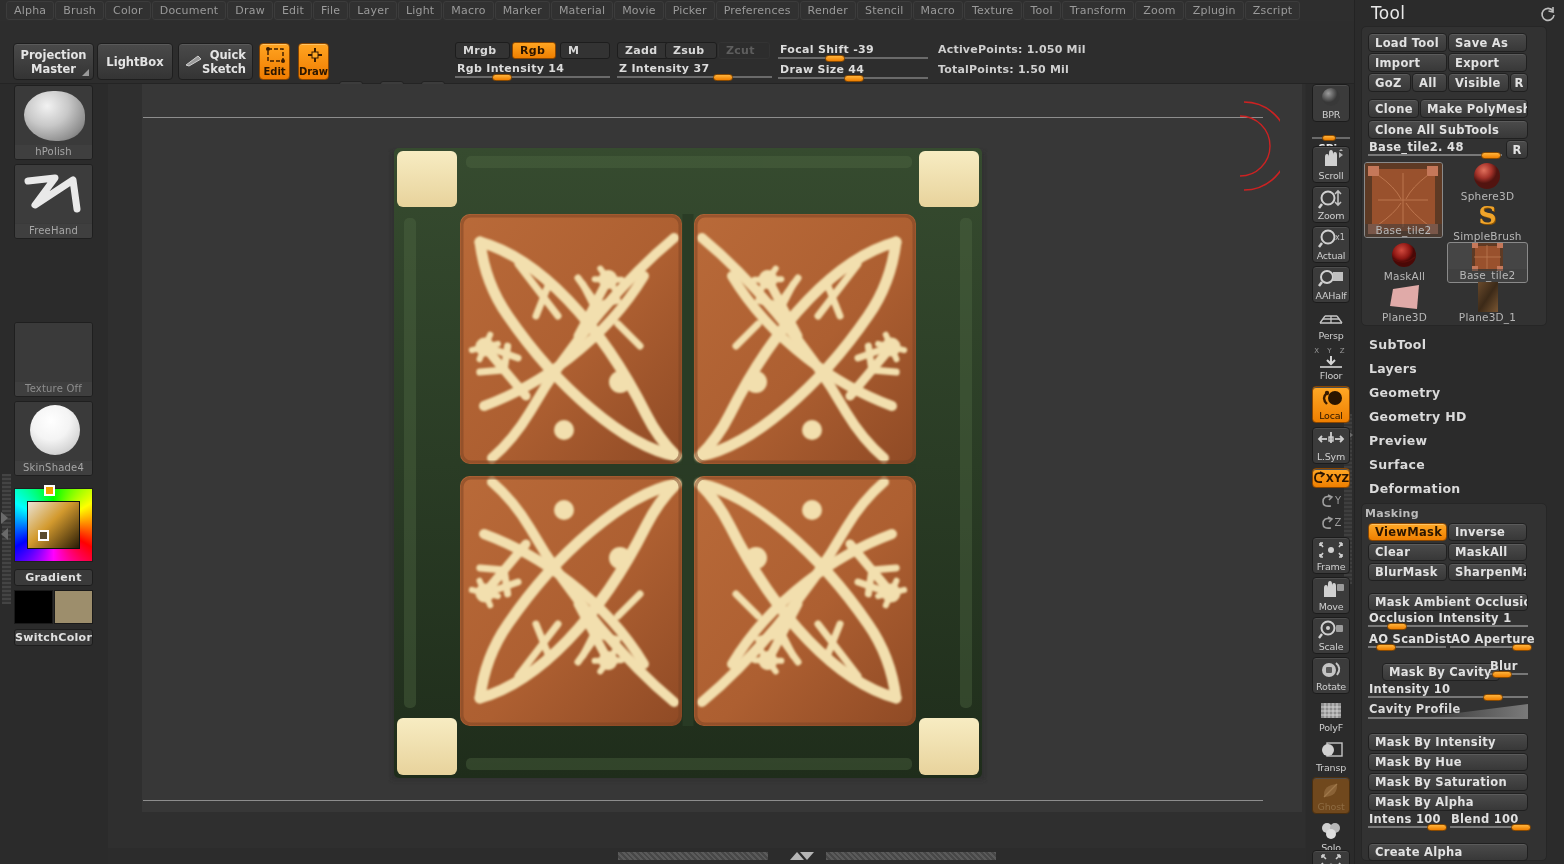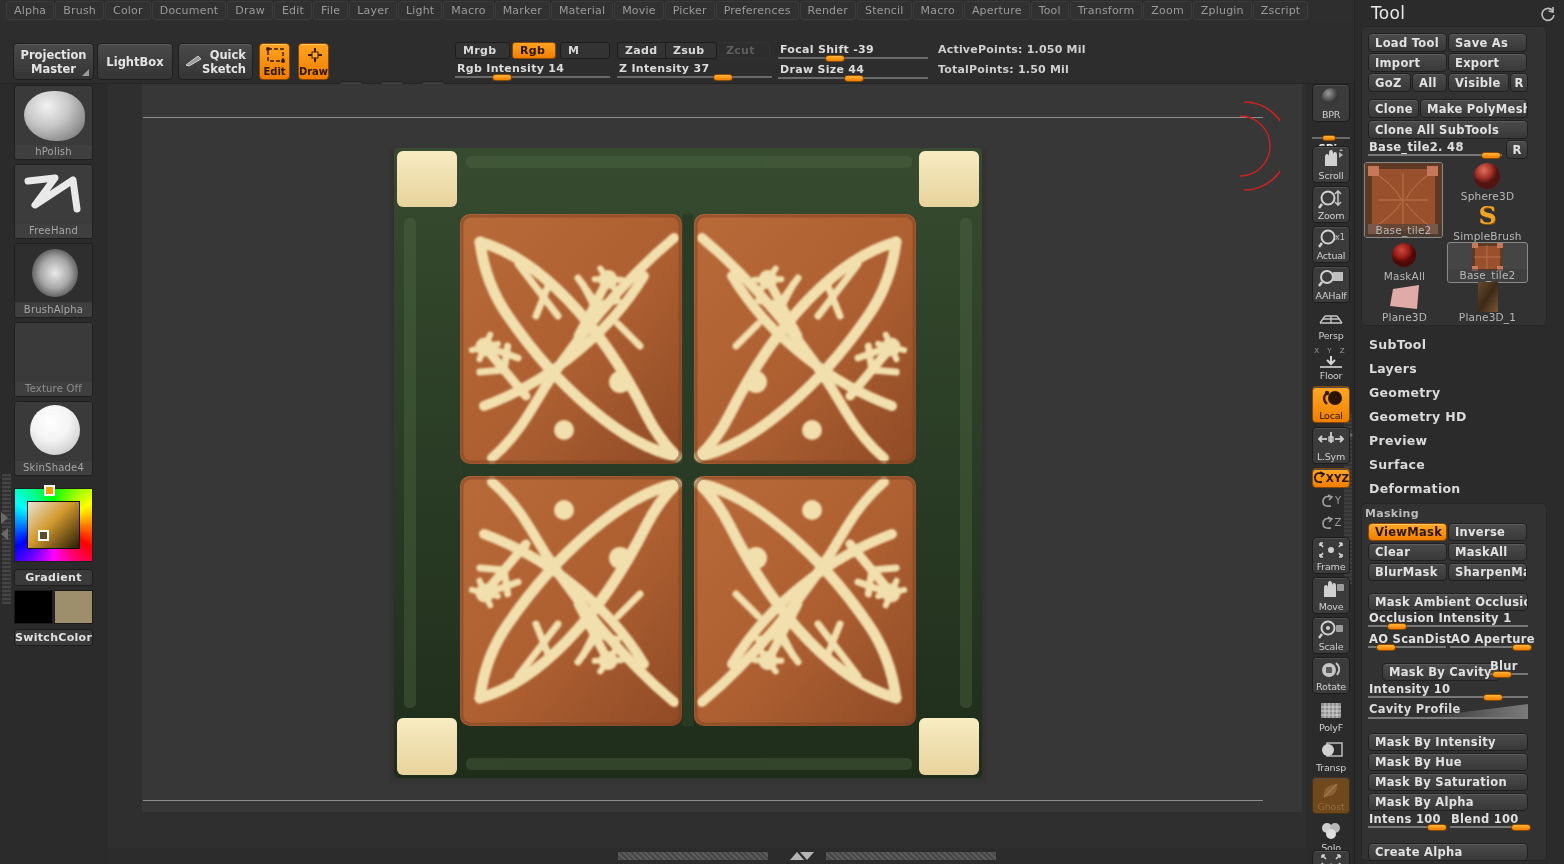--- a/index.html
+++ b/index.html
@@ -177,21 +177,21 @@
       <div class="menu-item">Light</div>
       <div class="menu-item">Macro</div>
       <div class="menu-item">Marker</div>
       <div class="menu-item">Material</div>
       <div class="menu-item">Movie</div>
       <div class="menu-item">Picker</div>
       <div class="menu-item">Preferences</div>
       <div class="menu-item">Render</div>
       <div class="menu-item">Stencil</div>
       <div class="menu-item">Macro</div>
-      <div class="menu-item">Aperture</div>
+      <div class="menu-item">Texture</div>
       <div class="menu-item">Tool</div>
       <div class="menu-item">Transform</div>
       <div class="menu-item">Zoom</div>
       <div class="menu-item">Zplugin</div>
       <div class="menu-item">Zscript</div>
     </div>
 
 
   <div id="toolbar">
 
@@ -309,28 +309,20 @@
 
     <div class="swatch" style="top:80px;height:75px;">
       <div class="thumb" style="background:#3c3c3c;">
         <svg width="79" height="58" viewBox="0 0 79 58">
           <path d="M13 16 L40 13 L20 40 L58 15 L62 44" stroke="#f2f2f2" stroke-width="7" fill="none" stroke-linecap="round" stroke-linejoin="round" opacity=".95"></path>
         </svg>
       </div>
       <div class="cap">FreeHand</div>
     </div>
 
-    <div class="swatch" style="top:159px;height:75px;">
-      <div class="thumb" style="background:#2e2e2e;">
-        <div style="position:absolute;left:17px;top:5px;width:46px;height:48px;border-radius:50%;
-             background:radial-gradient(ellipse at 50% 50%,#e9e9e9 0%,#a8a8a8 45%,#4a4a4a 80%,#2e2e2e 100%);
-             filter:blur(0.4px);"></div>
-      </div>
-      <div class="cap">BrushAlpha</div>
-    </div>
 
     <div class="swatch" style="top:238px;height:75px;">
       <div class="thumb" style="background:#3a3a3a;"></div>
       <div class="cap" style="color:#8e8e8e;">Texture Off</div>
     </div>
 
     <div class="swatch" style="top:317px;height:75px;">
       <div class="thumb" style="background:#3a3a3a;">
         <div style="position:absolute;left:15px;top:3px;width:50px;height:50px;border-radius:50%;
              background:radial-gradient(circle at 42% 32%,#ffffff 0%,#f4f4f4 42%,#d8d8d8 70%,#b4b4b4 100%);"></div>

